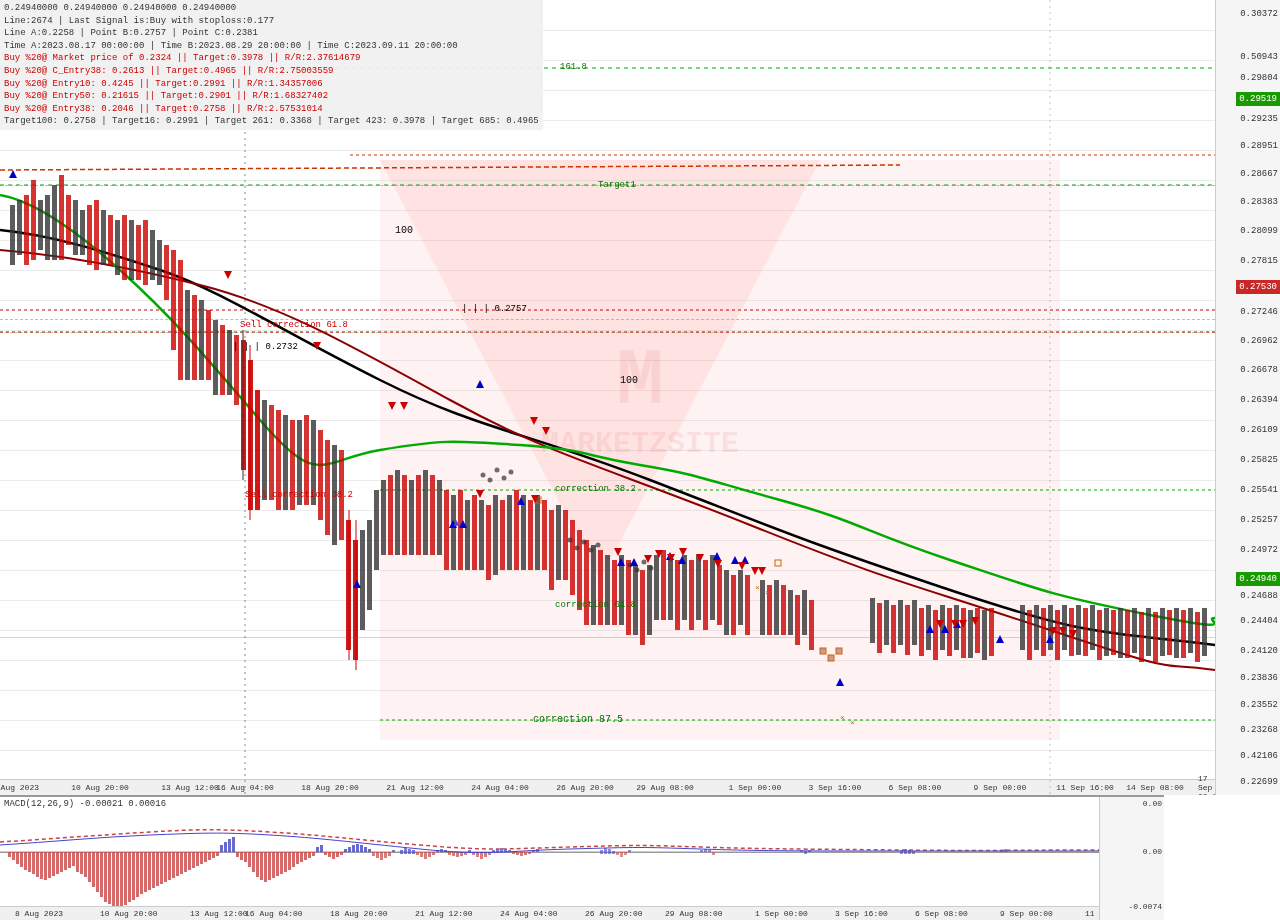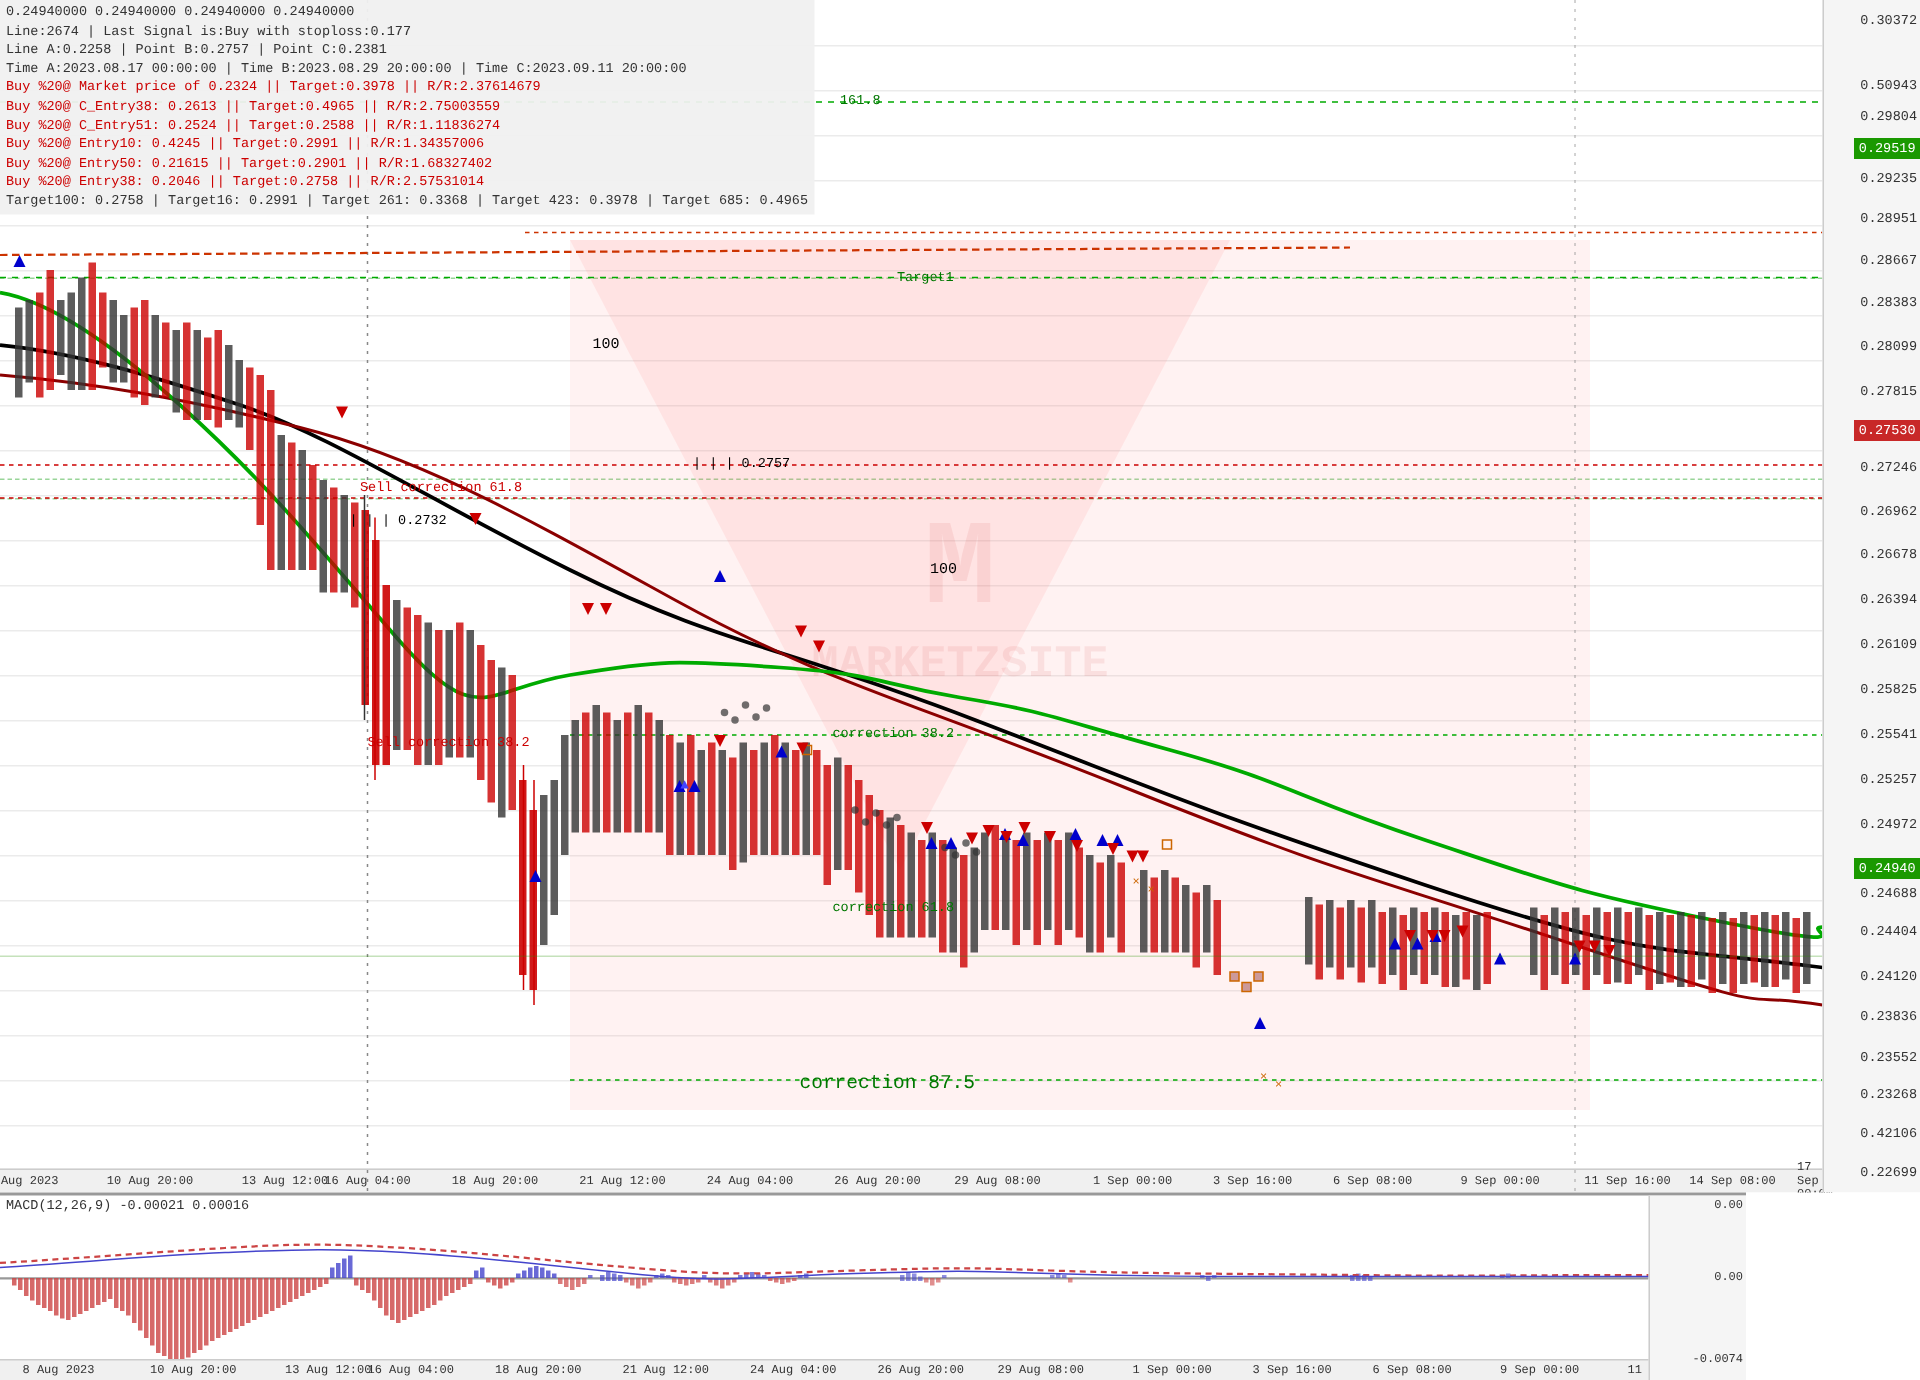--- a/index.html
+++ b/index.html
@@ -199,21 +199,20 @@
       <span class="watermark-sub">MARKETZSITE</span>
     </div>
 
     <div class="info-panel">
       <span class="line">0.24940000 0.24940000 0.24940000 0.24940000</span>
       <span class="line">Line:2674 | Last Signal is:Buy with stoploss:0.177</span>
       <span class="line">Line A:0.2258 | Point B:0.2757 | Point C:0.2381</span>
       <span class="line">Time A:2023.08.17 00:00:00 | Time B:2023.08.29 20:00:00 | Time C:2023.09.11 20:00:00</span>
       <span class="line red">Buy %20@ Market price of 0.2324 || Target:0.3978 || R/R:2.37614679</span>
       <span class="line red">Buy %20@ C_Entry38: 0.2613 || Target:0.4965 || R/R:2.75003559</span>
-      <span class="line red">Buy %20@ C_Entry51: 0.2524 || Target:0.2588 || R/R:1.11836274</span>
       <span class="line red">Buy %20@ Entry10: 0.4245 || Target:0.2991 || R/R:1.34357006</span>
       <span class="line red">Buy %20@ Entry50: 0.21615 || Target:0.2901 || R/R:1.68327402</span>
       <span class="line red">Buy %20@ Entry38: 0.2046 || Target:0.2758 || R/R:2.57531014</span>
       <span class="line">Target100: 0.2758 | Target16: 0.2991 | Target 261: 0.3368 | Target 423: 0.3978 | Target 685: 0.4965</span>
     </div>
 
     <div class="grid-line" style="top: 30px"></div>
     <div class="grid-line" style="top: 60px"></div>
     <div class="grid-line" style="top: 90px"></div>
     <div class="grid-line" style="top: 120px"></div>
@@ -545,21 +544,21 @@
     <div class="chart-label green-text" style="top: 62px; left: 560px;">161.8</div>
     <div class="chart-label green-text" style="top: 180px; left: 598px;">Target1</div>
     <div class="chart-label black-text" style="top: 225px; left: 395px; font-size: 10px;">100</div>
     <div class="chart-label black-text" style="top: 375px; left: 620px; font-size: 10px;">100</div>
     <div class="chart-label red-text" style="top: 320px; left: 240px; font-size: 9px;">Sell correction 61.8</div>
     <div class="chart-label black-text" style="top: 342px; left: 233px; font-size: 9px;">| | | 0.2732</div>
     <div class="chart-label black-text" style="top: 304px; left: 462px; font-size: 9px;">| | | 0.2757</div>
     <div class="chart-label red-text" style="top: 490px; left: 245px; font-size: 9px;">Sell correction 38.2</div>
     <div class="chart-label green-text" style="top: 484px; left: 555px; font-size: 9px;">correction 38.2</div>
     <div class="chart-label green-text" style="top: 600px; left: 555px; font-size: 9px;">correction 61.8</div>
-    <div class="chart-label green-text" style="top: 714px; left: 533px; font-size: 13px;">correction 87.5</div>
+    <div class="chart-label green-text" style="top: 714px; left: 533px; font-size: 10px;">correction 87.5</div>
 
     <div style="position:absolute; top: 637px; left: 0; width: calc(100% - 65px); height: 1px; background: #24940044; z-index: 3;"></div>
 
     <div class="price-axis">
       <div class="price-label" style="top: 8px; margin-left: 26px;">0.30372</div>
       <div class="price-label" style="top: 51px;">0.50943</div>
       <div class="price-label" style="top: 72px;">0.29804</div>
       <div class="price-label highlighted" style="top: 92px;">0.29519</div>
       <div class="price-label" style="top: 113px;">0.29235</div>
       <div class="price-label" style="top: 140px;">0.28951</div>

